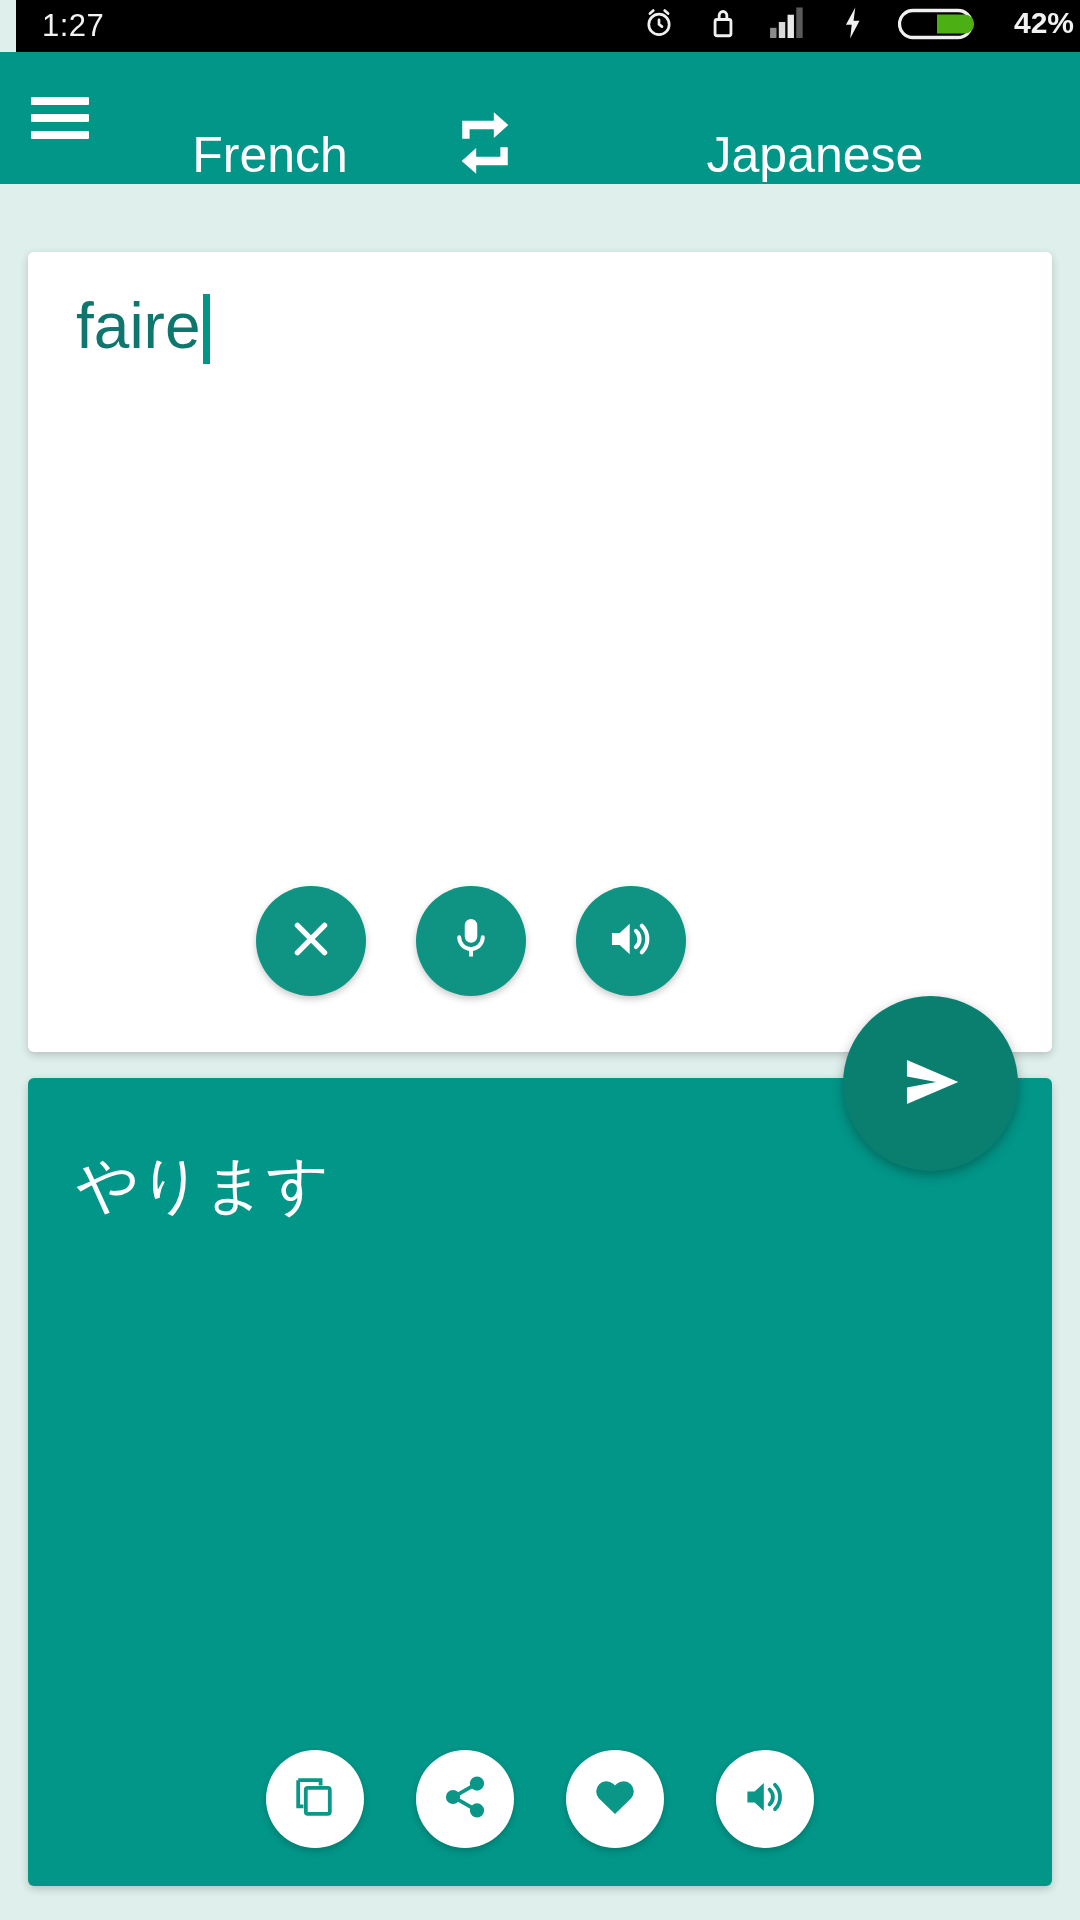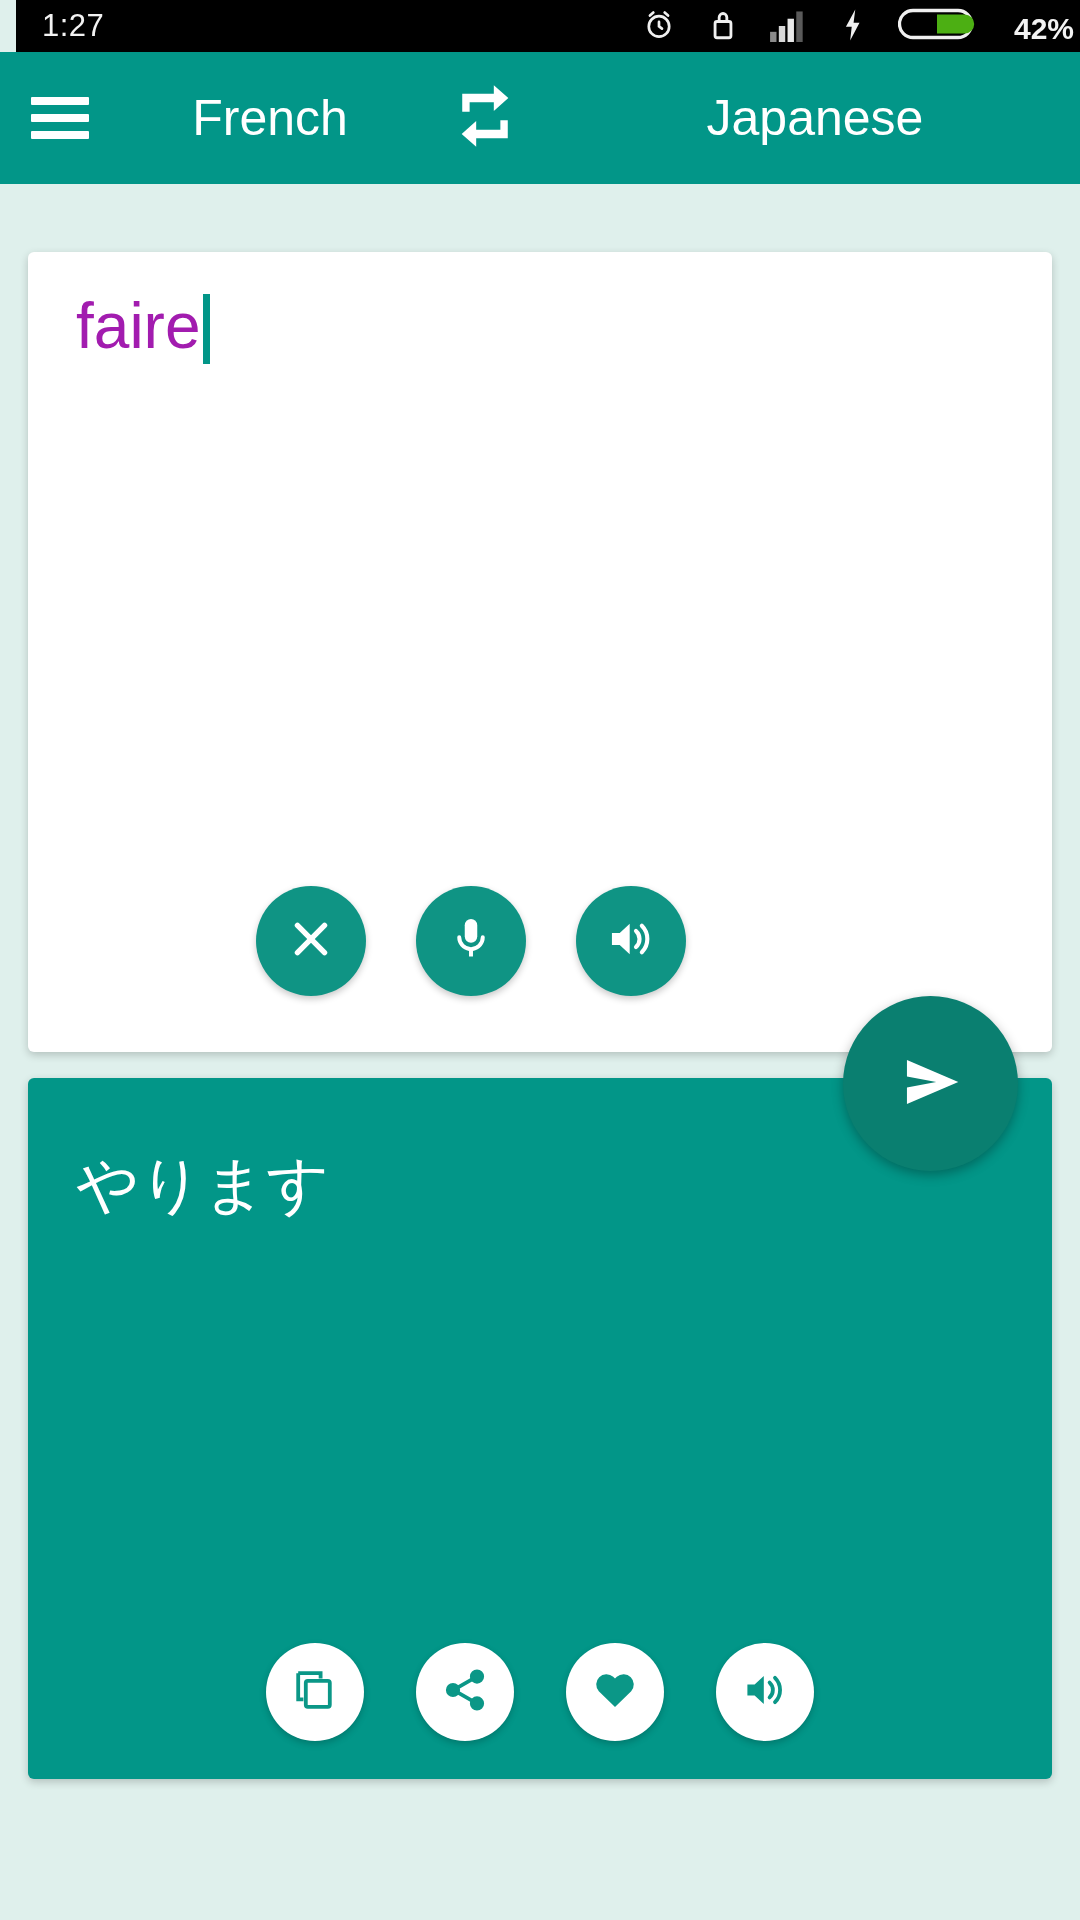--- a/index.html
+++ b/index.html
@@ -13,31 +13,31 @@
   
   .statusbar{
     position:absolute; left:16px; top:0; width:1080px; height:52px;
     background:#000; display:flex; align-items:center;
     padding:0 22px 0 26px;
   }
   .status-clock{
     color:#f2f2f2; font-size:31px; font-weight:400; letter-spacing:.5px;
   }
   .status-right{
-    margin-left:auto; display:flex; align-items:flex-end; gap:34px;
+    margin-left:auto; display:flex; align-items:flex-start; gap:34px;
   }
   .status-pct{
     color:#f2f2f2; font-size:30px; font-weight:700; letter-spacing:0; margin-left:4px;
   }
 
   
   .appbar{
     position:absolute; left:0; top:52px; width:1080px; height:132px;
     background:#029688;
-    display:flex; align-items:center;
+    display:flex; align-items:flex-end;
   }
   .menu-btn{
     width:120px; height:132px; display:flex; align-items:center; justify-content:center;
     cursor:pointer;
   }
   .menu-lines{ width:58px; }
   .menu-lines i{
     display:block; height:8px; background:#fff; border-radius:1px; margin:9px 0;
   }
   .lang-left{
@@ -54,21 +54,21 @@
   }
 
   
   .src-card{
     position:absolute; left:28px; top:252px; width:1024px; height:800px;
     background:#fff; border-radius:6px;
     box-shadow:0 3px 9px rgba(0,0,0,.20);
   }
   .src-text{
     position:absolute; left:48px; top:38px; right:40px;
-    font-size:64px; color:#a21caf; line-height:1.15;
+    font-size:64px; color:#0f766e; line-height:1.15;
     white-space:pre-wrap; word-break:break-word;
   }
   .caret{
     display:inline-block; width:7px; height:70px;
     background:#029688; vertical-align:-16px; margin-left:2px;
   }
   .src-actions{
     position:absolute; left:0; right:0; bottom:56px;
     display:flex; justify-content:center; align-items:center; gap:50px;
     padding-right:138px;
@@ -82,21 +82,21 @@
   
   .send-fab{
     position:absolute; left:843px; top:996px;
     width:175px; height:175px; border-radius:50%;
     background:#0a7f70; display:flex; align-items:center; justify-content:center;
     box-shadow:0 4px 12px rgba(0,0,0,.30); cursor:pointer; z-index:5;
   }
 
   
   .tgt-card{
-    position:absolute; left:28px; top:1078px; width:1024px; height:701px;
+    position:absolute; left:28px; top:1078px; width:1024px; height:808px;
     background:#029688; border-radius:6px;
     box-shadow:0 3px 9px rgba(0,0,0,.20);
   }
   .tgt-text{
     position:absolute; left:48px; top:70px; right:40px;
     font-size:62px; color:#fff; line-height:1.2;
   }
   .tgt-actions{
     position:absolute; left:0; right:0; bottom:38px;
     display:flex; justify-content:center; align-items:center; gap:52px;

